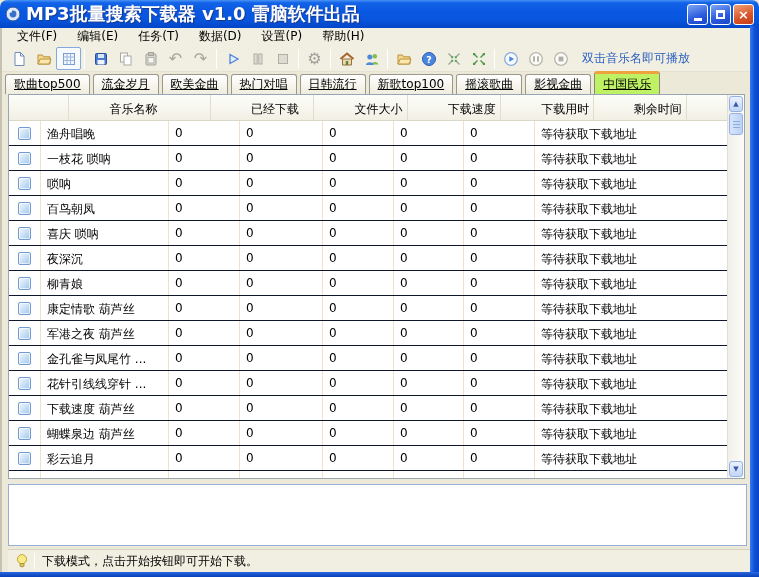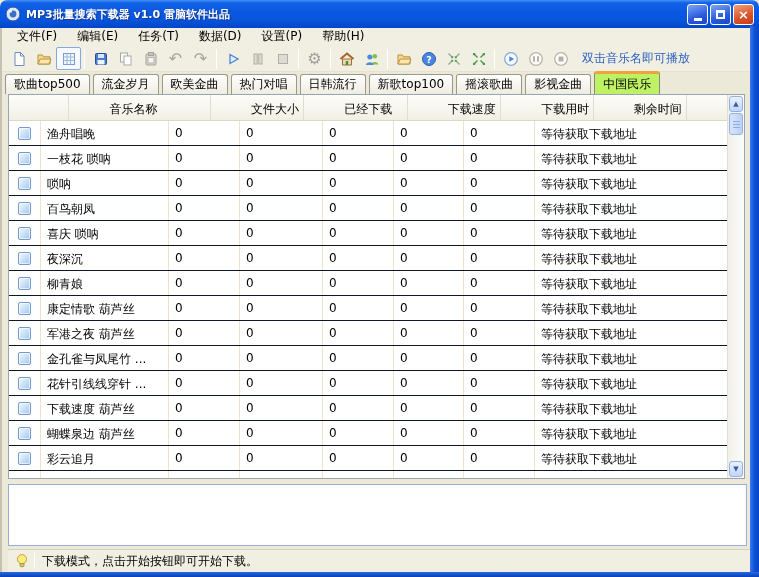--- a/index.html
+++ b/index.html
@@ -8,42 +8,42 @@
     position:relative; width:759px; height:577px; background:#ece9d8;
     font-family:"DejaVu Sans","Liberation Sans",sans-serif; font-size:12px; color:#000;
     overflow:hidden;
   }
   
   .titlebar{
     position:absolute; top:0; left:0; right:0; height:28px;
     background:linear-gradient(180deg,#4a93f6 0%,#1263e8 10%,#0a57e2 42%,#0855dd 72%,#0345c8 100%);
     border-radius:7px 7px 0 0; display:flex; align-items:center; padding:0 5px;
   }
-  .title-text{ flex:1; margin-left:5px; color:#fff; font-weight:bold; font-size:11px;
+  .title-text{ flex:1; margin-left:5px; color:#fff; font-weight:bold; font-size:18px;
     text-shadow:1px 1px 1px #18388a; white-space:nowrap; overflow:hidden;}
   .tb-ctl{ width:21px; height:21px; border-radius:3px; margin-left:2px; border:1px solid #fff;
     display:flex; align-items:center; justify-content:center; color:#fff; font-weight:bold;}
   .ctl-blue{ background:linear-gradient(160deg,#7fa6f2,#2a5ade 60%,#1a46c8); }
   .ctl-red { background:linear-gradient(160deg,#f0a37a,#da5226 60%,#c23c1a); font-size:13px; line-height:13px;}
   .min-bar{ width:8px; height:3px; background:#fff; margin-top:10px; }
   .max-box{ width:9px; height:9px; border:2px solid #fff; border-top-width:3px; }
   
   .menubar{ position:absolute; top:28px; left:2px; right:9px; height:18px; background:#f1efe2;
     display:flex; align-items:center; padding-left:5px; }
   .menu-item{ padding:1px 10px 2px 10px; white-space:nowrap; }
   
   .toolbar{ position:absolute; top:46px; left:2px; right:9px; height:26px; background:#f1efe2;
     display:flex; align-items:center; padding-left:4px; border-bottom:1px solid #e6e2d2;}
   .tb-btn{ width:25px; height:23px; display:flex; align-items:center; justify-content:center; }
   .tb-btn.pressed{ border:1px solid #86a8dc; background:#f6fafd; border-radius:2px; }
   .tb-sep{ width:1px; height:20px; background:#c9c5b5; border-right:1px solid #fff; margin:0 3px; }
   .txt-icon{ font-size:16px; line-height:16px; }
   .tb-hint{ color:#2b5fc0; margin-left:9px; white-space:nowrap; }
   
-  .tabbar{ position:absolute; top:71px; left:5px; right:9px; height:23px; display:flex; align-items:flex-end; }
+  .tabbar{ position:absolute; top:71px; left:5px; right:9px; height:23px; display:flex; align-items:flex-end;text-decoration:underline; }
   .tab{ height:20px; line-height:18px; padding:0 8px; margin-right:3px; white-space:nowrap;
     background:linear-gradient(#ffffff,#efecdf); border:1px solid #9a988a; border-bottom:none;
     border-radius:3px 3px 0 0; }
   .tab.active{ height:23px; line-height:20px; background:#bef264; border-color:#8a887a;
     border-top:3px solid #efa33d; position:relative; z-index:3; }
   
   .table-area{ position:absolute; left:8px; top:94px; width:737px; height:385px;
     background:#fff; border:1px solid #97a5b5; }
   .thead{ position:absolute; top:0; left:0; right:17px; height:26px; display:flex;
     background:linear-gradient(#fdfdfa,#f2f0e4); border-bottom:1px solid #dcd8c8; }
@@ -303,22 +303,22 @@
       <div class="tab">新歌top100</div>
       <div class="tab">摇滚歌曲</div>
       <div class="tab">影视金曲</div>
       <div class="tab active">中国民乐</div>
     </div>
 
   <div class="table-area">
     <div class="thead">
         <div class="th c0"></div>
         <div class="th c1">音乐名称</div>
+        <div class="th c3">已经下载</div>
         <div class="th c2">文件大小</div>
-        <div class="th c3">已经下载</div>
         <div class="th c4">下载速度</div>
         <div class="th c5">下载用时</div>
         <div class="th c6">剩余时间</div>
         <div class="th c7">下载地址</div>
       </div>
     <div class="tbody">
         <div class="tr">
           <div class="td ck c0">
             <div class="cb"></div>
           </div>

